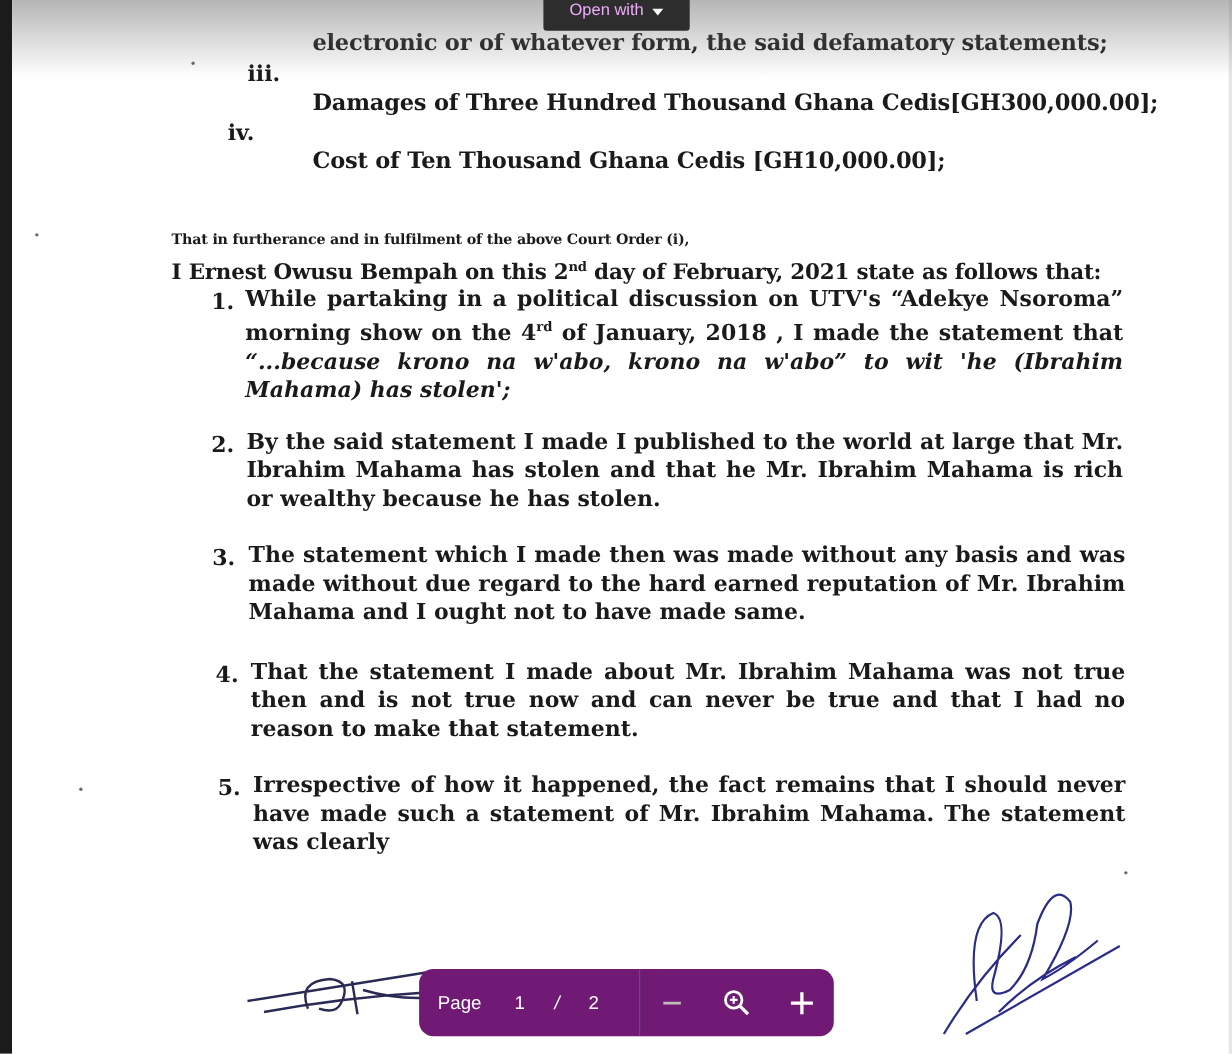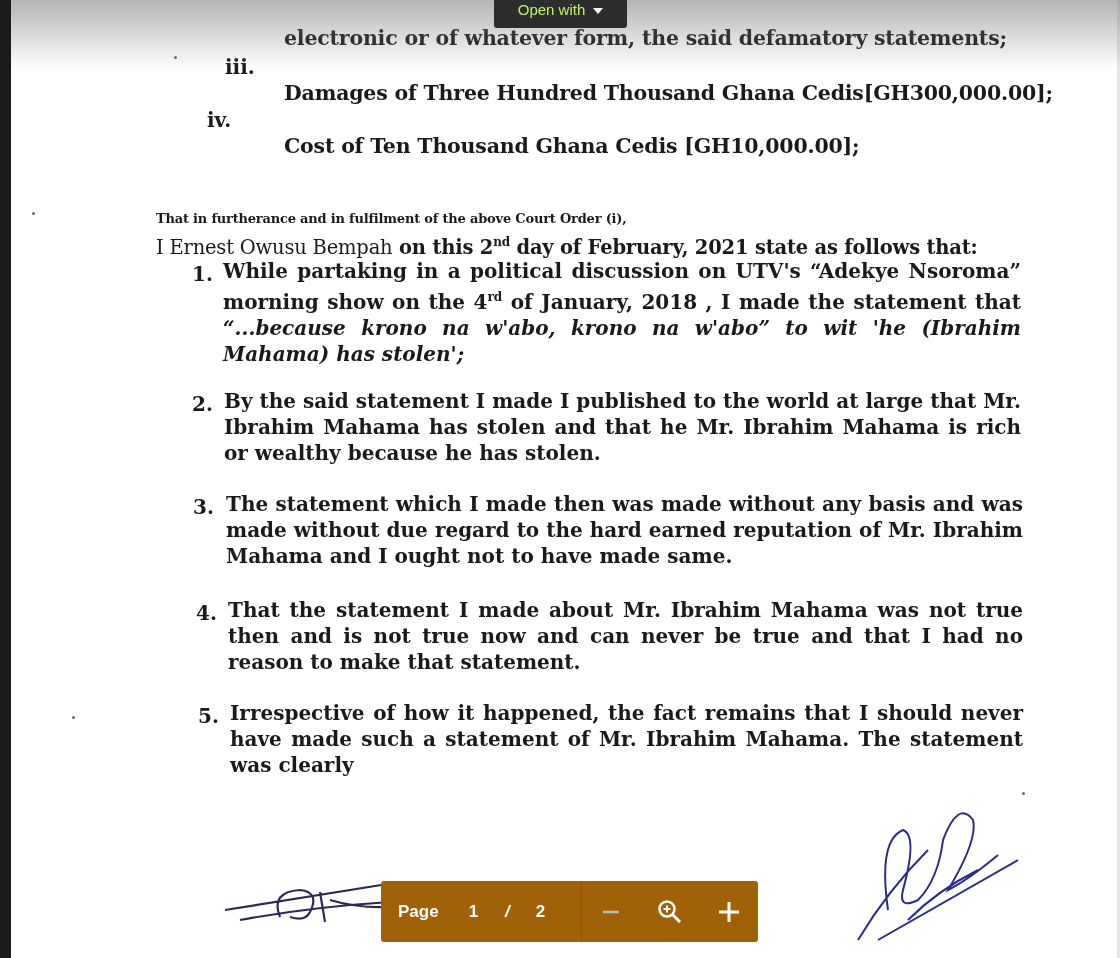--- a/index.html
+++ b/index.html
@@ -17,31 +17,31 @@
     background:linear-gradient(to bottom, rgba(120,120,120,0.55), rgba(255,255,255,0));
     pointer-events:none; z-index:2;
   }
   .line { position:absolute; font-size:20.5px; font-weight:bold; white-space:nowrap; letter-spacing:-0.2px;margin-top:28px; }
   .roman { position:absolute; font-size:20px; font-weight:bold; }
   .para { position:absolute; font-size:20px; font-weight:bold; line-height:26px; text-align:justify; }
   .num { position:absolute; font-size:20px; font-weight:bold; }
   sup { font-size:12px; }
   .open-with {
     position:absolute; left:494px; top:0; width:133px; height:28px;
-    background:#2d2d2d; color:#bef264; z-index:5;
+    background:#2d2d2d; color:#f0abfc; z-index:5;
     font-family:"Liberation Sans", sans-serif; font-size:15px;
     display:flex; align-items:center; justify-content:center; gap:8px;
     border-radius:0 0 3px 3px; padding-bottom:10px; box-sizing:border-box;
   }
   .caret { width:0; height:0; border-left:5px solid transparent; border-right:5px solid transparent; border-top:6px solid #fff; margin-top:3px; }
   .toolbar {
     position:absolute; left:381px; top:881px; width:377px; height:61px;
-    background:#a16207; border-radius:3px; z-index:5;
+    background:#701a75; border-radius:13px; z-index:5;
     display:flex; align-items:center;
-    font-family:"Liberation Sans", sans-serif; color:#fff;font-weight:bold;
+    font-family:"Liberation Sans", sans-serif; color:#fff;
   }
   .pager { display:flex; align-items:center; width:200px; height:100%; padding-left:17px; box-sizing:border-box; font-size:17px; }
   .pager span { display:inline-block; }
   .tb-divider { width:1px; height:100%; background:#5c5c5c; }
   .zoom-ctrls { display:flex; align-items:center; justify-content:space-around; flex:1; height:100%; }
   .tb-btn { width:40px; height:40px; display:flex; align-items:center; justify-content:center; cursor:pointer; }
   .sig { position:absolute; z-index:1; }
   .speck { position:absolute; width:3px; height:3px; background:#666; border-radius:50%; }
 </style>
 </head>
@@ -64,21 +64,21 @@
 
 <div class="line" style="left:284px;top:-2px;z-index:1">electronic or of whatever form, the said defamatory statements;</div>
 
 <div class="roman" style="left:225px;top:55px">iii.</div>
 <div class="line" style="left:284px;top:53px">Damages of Three Hundred Thousand Ghana Cedis[GH300,000.00];</div>
 <div class="roman" style="left:207px;top:108px">iv.</div>
 <div class="line" style="left:284px;top:106px">Cost of Ten Thousand Ghana Cedis [GH10,000.00];</div>
 
 <div class="line" style="left:156px;top:183px;font-size:13px">That in furtherance and in fulfilment of the above Court Order (i),</div>
 <div class="line" style="left:156px;top:207px;font-size:19.5px">
-  <span style="font-weight:400">I Ernest Owusu Bempah</span><span> on this 2</span><sup>nd</sup><span> day of February, 2021 state as follows that:</span>
+  <span style="font-weight:700">I Ernest Owusu Bempah</span><span> on this 2</span><sup>nd</sup><span> day of February, 2021 state as follows that:</span>
 </div>
 
 <div class="num" style="left:192px;top:262px">1.</div>
 <div class="para" style="left:223px;top:258px;width:798px">
   <span>While partaking in a political discussion on UTV's “Adekye Nsoroma” morning show on the 4</span><sup>rd</sup><span> of January, 2018 , I  made the statement that</span>
   <span style="font-style:italic;font-weight:bold">“...because krono na w'abo, krono na w'abo” to wit 'he (Ibrahim Mahama) has stolen';</span>
 </div>
 
 <div class="num" style="left:192px;top:392px">2.</div>
 <div class="para" style="left:224px;top:388px;width:797px">By the said statement I made I published to the world at large that Mr. Ibrahim Mahama has stolen and that he Mr. Ibrahim Mahama is rich or wealthy because he has stolen.</div>

